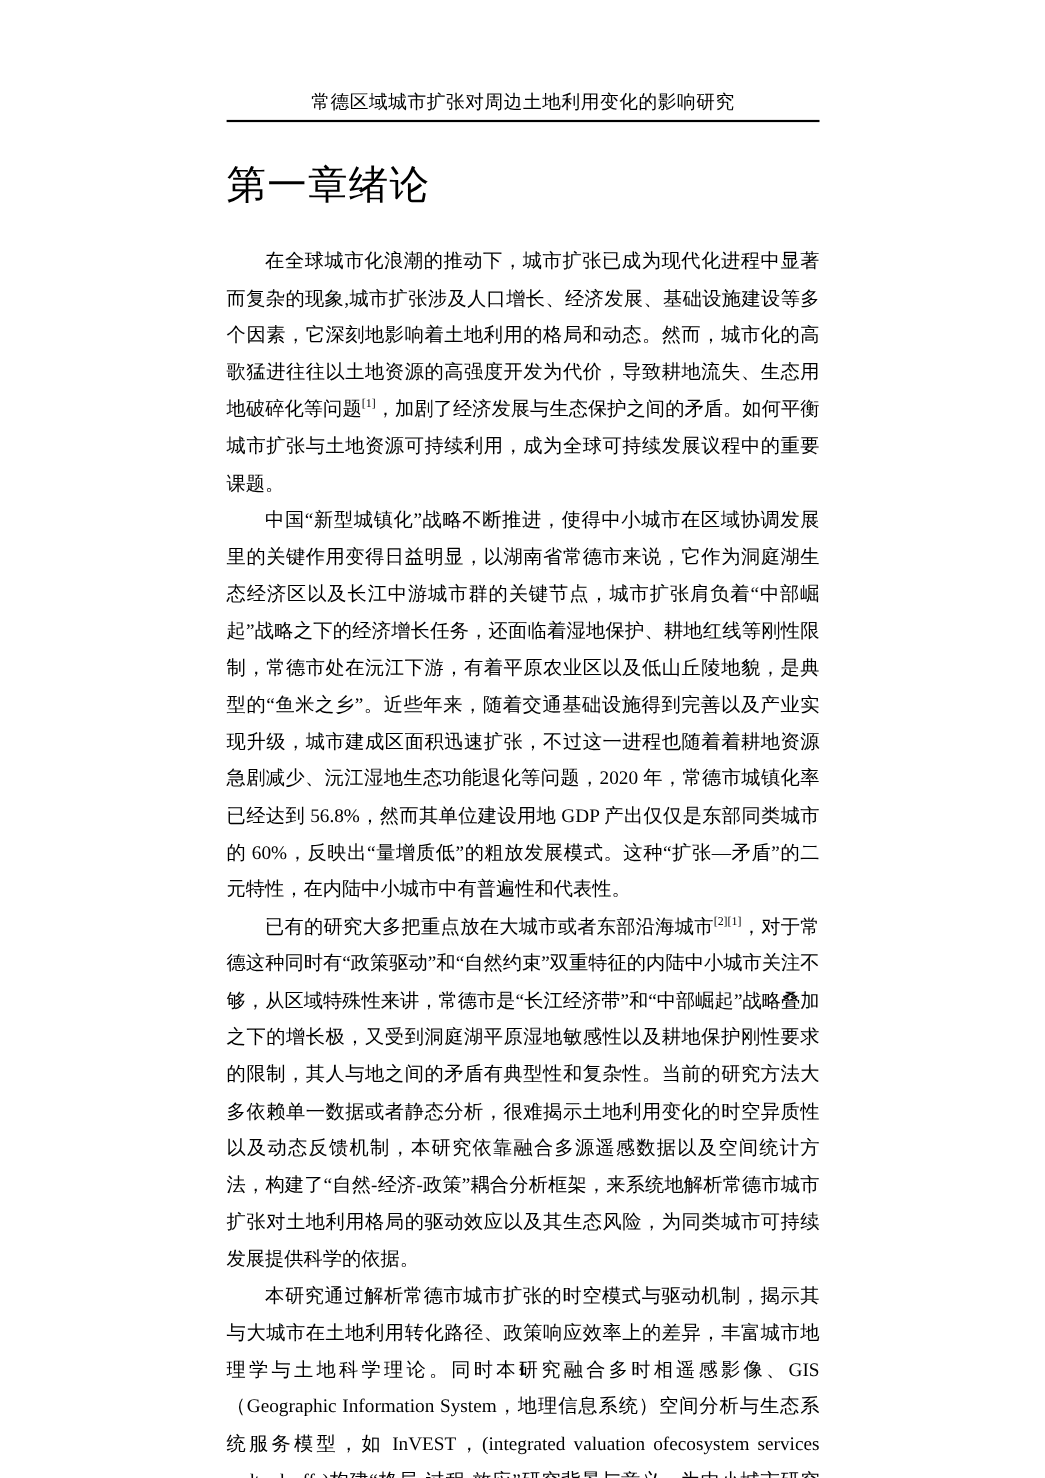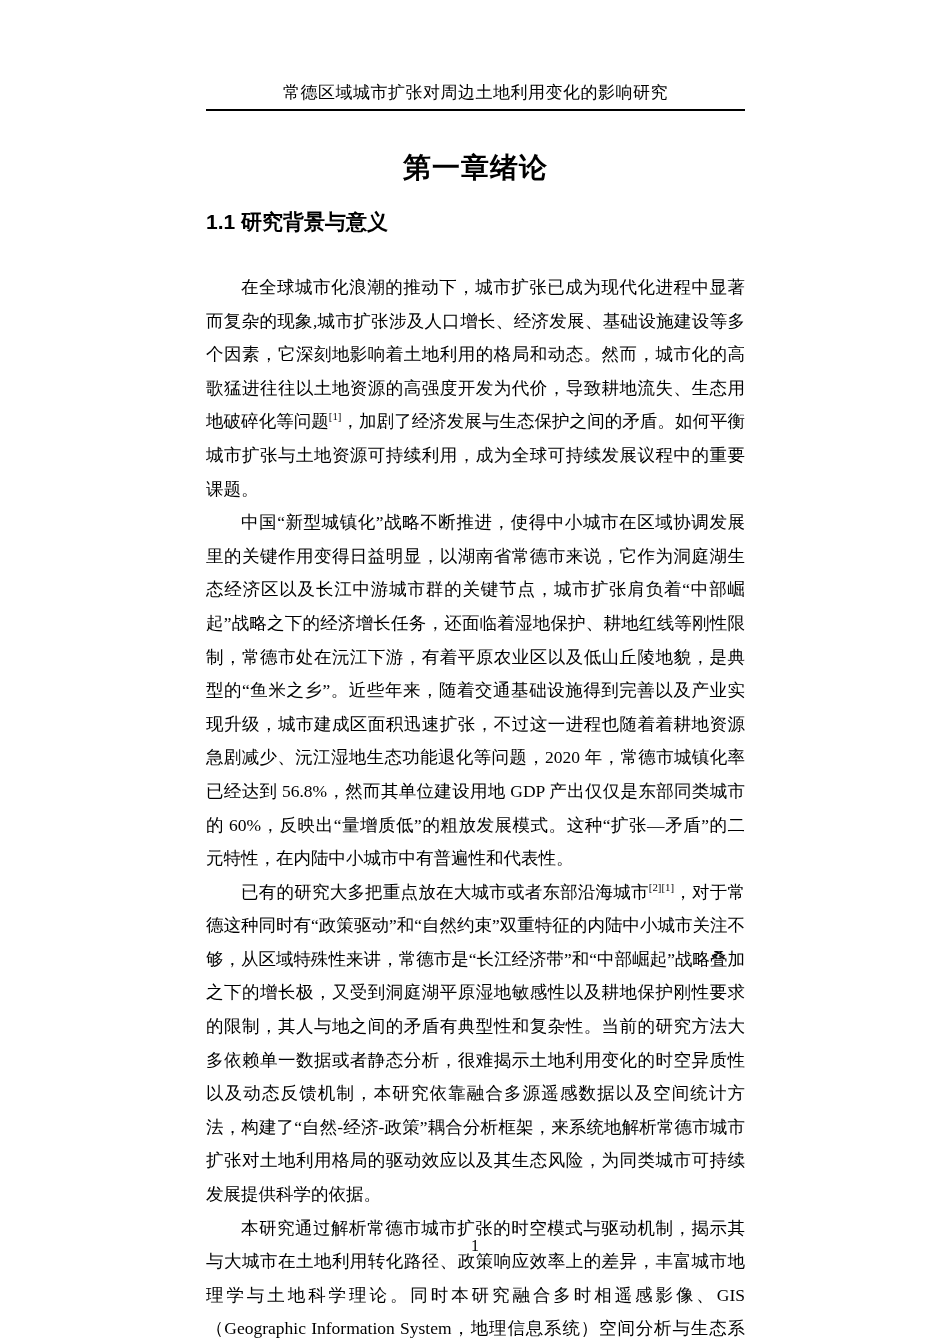--- a/index.html
+++ b/index.html
@@ -29,24 +29,24 @@
     letter-spacing: 0.5px;
   }
   .header-rule {
     margin-top: 5px;
     border: 0;
     border-top: 2px solid #000000;
     height: 0;
   }
   .chapter-title {
     margin: 40px 0 0 0;
-    text-align: center;
+    text-align: left;
     font-family: "Liberation Sans", "DejaVu Sans", sans-serif;
-    font-size: 28px;
-    font-weight: bold;
+    font-size: 36px;
+    font-weight: normal;
     line-height: 34px;
     letter-spacing: 1px;
   }
   .section-heading {
     margin: 24px 0 0 0;
     text-align: left;
     font-family: "Liberation Sans", "DejaVu Sans", sans-serif;
     font-size: 21px;
     font-weight: bold;
     line-height: 26px;
@@ -83,21 +83,20 @@
 <div class="page">
   <div class="content">
 
     <header>
       <div class="running-head">常德区域城市扩张对周边土地利用变化的影响研究</div>
       <div class="header-rule"></div>
     </header>
 
     <h1 class="chapter-title">第一章绪论</h1>
 
-    <h2 class="section-heading">1.1 研究背景与意义</h2>
 
     <div class="doc-body">
         <p>在全球城市化浪潮的推动下，城市扩张已成为现代化进程中显著而复杂的现象,城市扩张涉及人口增长、经济发展、基础设施建设等多个因素，它深刻地影响着土地利用的格局和动态。然而，城市化的高歌猛进往往以土地资源的高强度开发为代价，导致耕地流失、生态用地破碎化等问题<sup>[1]</sup>，加剧了经济发展与生态保护之间的矛盾。如何平衡城市扩张与土地资源可持续利用，成为全球可持续发展议程中的重要课题。</p>
         <p>中国“新型城镇化”战略不断推进，使得中小城市在区域协调发展里的关键作用变得日益明显，以湖南省常德市来说，它作为洞庭湖生态经济区以及长江中游城市群的关键节点，城市扩张肩负着“中部崛起”战略之下的经济增长任务，还面临着湿地保护、耕地红线等刚性限制，常德市处在沅江下游，有着平原农业区以及低山丘陵地貌，是典型的“鱼米之乡”。近些年来，随着交通基础设施得到完善以及产业实现升级，城市建成区面积迅速扩张，不过这一进程也随着着耕地资源急剧减少、沅江湿地生态功能退化等问题，2020 年，常德市城镇化率已经达到 56.8%，然而其单位建设用地 GDP 产出仅仅是东部同类城市的 60%，反映出“量增质低”的粗放发展模式。这种“扩张—矛盾”的二元特性，在内陆中小城市中有普遍性和代表性。</p>
         <p>已有的研究大多把重点放在大城市或者东部沿海城市<sup>[2][1]</sup>，对于常德这种同时有“政策驱动”和“自然约束”双重特征的内陆中小城市关注不够，从区域特殊性来讲，常德市是“长江经济带”和“中部崛起”战略叠加之下的增长极，又受到洞庭湖平原湿地敏感性以及耕地保护刚性要求的限制，其人与地之间的矛盾有典型性和复杂性。当前的研究方法大多依赖单一数据或者静态分析，很难揭示土地利用变化的时空异质性以及动态反馈机制，本研究依靠融合多源遥感数据以及空间统计方法，构建了“自然-经济-政策”耦合分析框架，来系统地解析常德市城市扩张对土地利用格局的驱动效应以及其生态风险，为同类城市可持续发展提供科学的依据。</p>
         <p>本研究通过解析常德市城市扩张的时空模式与驱动机制，揭示其与大城市在土地利用转化路径、政策响应效率上的差异，丰富城市地理学与土地科学理论。同时本研究融合多时相遥感影像、GIS（Geographic Information System，地理信息系统）空间分析与生态系统服务模型，如 InVEST，(integrated valuation ofecosystem services andtradeoffs)构建“格局-过程-效应”研究背景与意义，为中小城市研究提供方法论参考。</p>
         <p>本研究精准识别常德市耕地流失热点区域以及生态敏感区退化风险，的二元特性</p>
       </div>
 
   </div>

